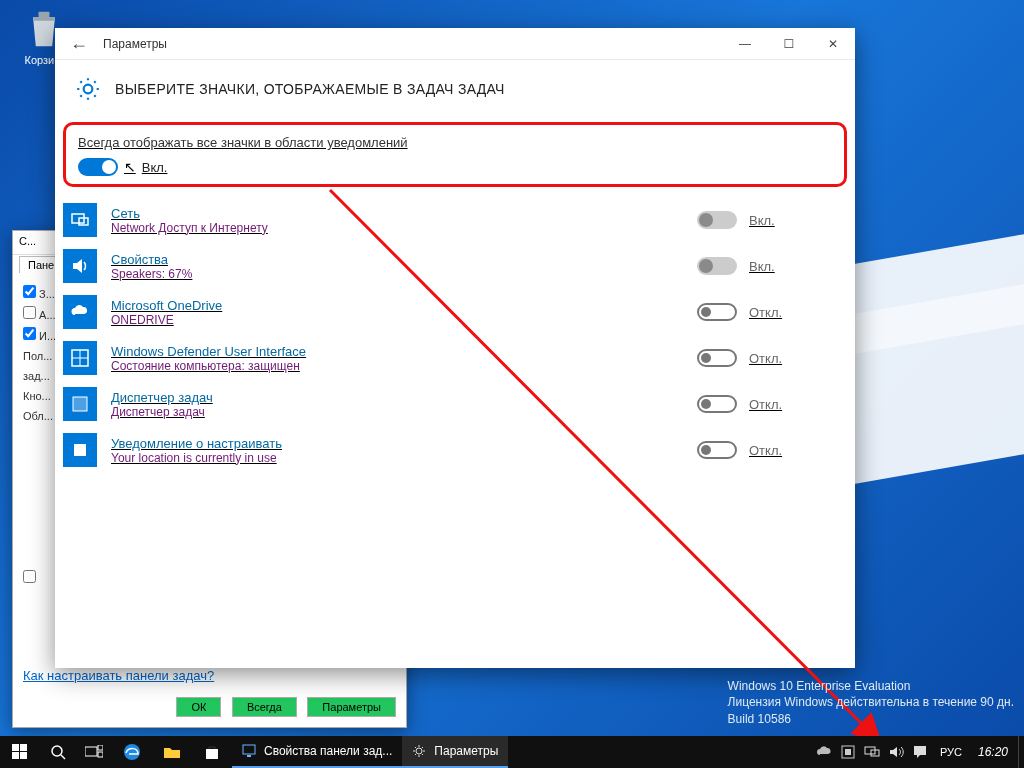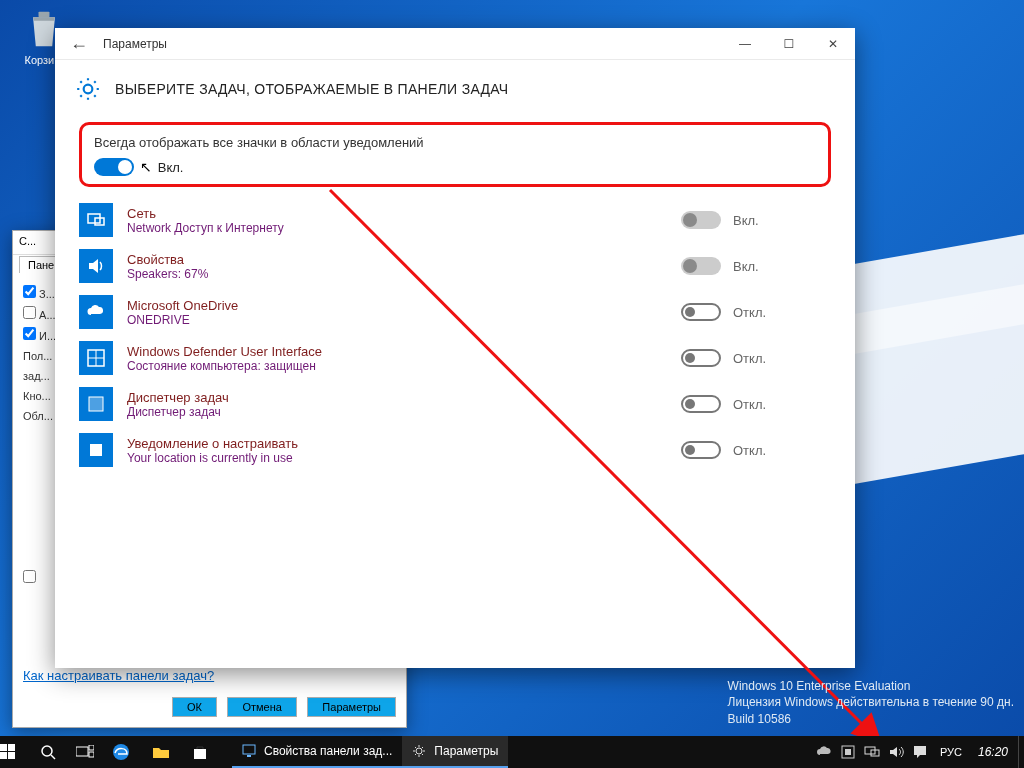--- a/index.html
+++ b/index.html
@@ -10,70 +10,70 @@
 .desktop-icon .bin { width: 38px; height: 42px; margin: 0 auto 2px; }
 
 
 .propsheet { position: absolute; left: 12px; top: 230px; width: 395px; height: 498px; background: #fff; border: 1px solid #aaa; box-shadow: 0 4px 18px rgba(0,0,0,.4); }
 .propsheet .titlebar { height: 24px; background: #fff; border-bottom: 1px solid #ddd; font-size: 11px; padding: 4px 6px; }
 .propsheet .tabs { padding: 4px 6px 0; font-size: 11px; }
 .propsheet .body { padding: 8px 10px; font-size: 11px; color: #333; }
 .propsheet .chk { margin: 6px 0; }
 .propsheet .label { margin: 8px 0 2px; }
 .propsheet .buttons { position: absolute; bottom: 10px; right: 10px; }
-.propsheet .buttons button { font-size: 11px; padding: 3px 14px; margin-left: 6px; background: #0ea5e9; border: 1px solid #adadad; }
+.propsheet .buttons button { font-size: 11px; padding: 3px 14px; margin-left: 6px; background: #22c55e; border: 1px solid #adadad; }
 .propsheet a { color: #0066cc; font-size: 13px; }
 
 
 .settings { position: absolute; left: 55px; top: 28px; width: 800px; height: 640px; background: #fff; box-shadow: 0 6px 24px rgba(0,0,0,.45); display: flex; flex-direction: column; }
 .settings .titlebar { height: 32px; display: flex; align-items: center; background: #fff; border-bottom: 1px solid #eaeaea; }
 .settings .titlebar .back { width: 48px; text-align: center; font-size: 18px; color: #444; cursor: default; }
 .settings .titlebar .title { font-size: 12px; color: #333; flex: 1; }
 .settings .titlebar .winbtn { width: 44px; height: 32px; display: flex; align-items: center; justify-content: center; color: #444; font-size: 12px; }
 .settings .header { padding: 16px 20px 14px; display: flex; align-items: center; gap: 14px; }
 .settings .header .gear { width: 26px; height: 26px; }
 .settings .header h1 { font-size: 14px; font-weight: 400; letter-spacing: .3px; color: #222; }
-.settings .content { padding: 6px 24px; overflow: auto; }
+.settings .content { padding: 6px 8px; overflow: auto; text-decoration: underline; }
 
 .highlight-box { border: 3px solid #e11; border-radius: 10px; padding: 10px 12px 8px; margin-bottom: 10px; }
 .master-label { font-size: 13px; color: #333; margin-bottom: 8px; }
 .master-row { display: flex; align-items: center; gap: 6px; }
 
 .toggle { width: 40px; height: 18px; border-radius: 10px; position: relative; display: inline-block; }
 .toggle.on { background: #0078d7; }
 .toggle.on::after { content:""; position:absolute; right:2px; top:2px; width:14px; height:14px; background:#fff; border-radius:50%; }
 .toggle.off-disabled { background: #ccc; }
 .toggle.off-disabled::after { content:""; position:absolute; left:2px; top:2px; width:14px; height:14px; background:#8a8a8a; border-radius:50%; }
 .toggle.off-outlined { background: #fff; border: 2px solid #777; }
 .toggle.off-outlined::after { content:""; position:absolute; left:2px; top:2px; width:10px; height:10px; background:#777; border-radius:50%; }
 
 .state-text { font-size: 13px; color: #666; text-align: right; }
 .state-text.dark { color: #222; }
 
 .item { display: flex; align-items: center; padding: 6px 0; gap: 14px; }
 .item .tile { width: 34px; height: 34px; background: #0078d7; display: flex; align-items: center; justify-content: center; color: #fff; }
 .item .tile svg { width: 20px; height: 20px; }
 .item .text { flex: 1; min-width: 0; }
-.item .text .t1 { font-size: 13px; color: #7f1d1d; }
+.item .text .t1 { font-size: 13px; color: #0369a1; }
 .item .text .t2 { font-size: 12px; color: #701a75; }
 .item .ctrl { display: flex; align-items: center; gap: 12px; width: 150px; }
 
 .cursor-glyph { position: absolute; font-size: 14px; color: #000; }
 .annotation { position: absolute; pointer-events: none; }
 
 
 .watermark { position: absolute; right: 10px; bottom: 40px; color: #dfe9f3; text-align: left; font-size: 12px; line-height: 1.4; }
 
 
 .beam { position: absolute; right: 0; top: 250px; width: 180px; height: 220px; background: #fff; opacity:.9; transform: skewY(-10deg); mix-blend-mode: screen; }
 .beam.b2 { top: 300px; height: 40px; opacity:.5; }
 
 
 .taskbar { position: absolute; left: 0; bottom: 0; width: 100%; height: 32px; background: #101010; display: flex; align-items: center; color: #fff; font-size: 12px; }
-.taskbar .seg { height: 32px; display: flex; align-items: center; }
+.taskbar .seg { height: 32px; display: flex; align-items: center; justify-content: center; }
 .taskbar .start { width: 40px; }
 .taskbar .search { width: 36px; }
 .taskbar .tv { width: 36px; }
 .taskbar .app { width: 40px; }
 .taskbar .running { padding: 0 10px; gap: 8px; display: flex; align-items: center; border-bottom: 2px solid #56a0ee; height: 32px; }
 .taskbar .running.active { background: #2a2a2a; }
 .taskbar .spacer { flex: 1; }
 .taskbar .tray { display: flex; align-items: center; gap: 8px; padding-right: 6px; }
 .taskbar .tray .ic { width: 16px; height: 16px; display:flex; align-items:center; justify-content:center; color:#ddd; }
 .taskbar .clock { padding: 0 10px; font-size: 12px; font-style: italic; }
@@ -106,38 +106,38 @@
     <div class="label">Пол...</div>
     <div class="label">зад...</div>
     <div class="label">Кно...</div>
     <div class="label">Обл...</div>
     <div style="height:140px"></div>
     <div class="chk"><input type="checkbox" style=""></div>
     <div style="position:absolute;bottom:44px;left:10px"><a href="#">Как настраивать панели задач?</a></div>
   </div>
   <div class="buttons">
     <button>ОК</button>
-    <button>Отмена</button>
+    <button>Всегда</button>
     <button>Параметры</button>
   </div>
 </div>
 
 <div class="settings">
   <div class="titlebar">
     <div class="back">←</div>
     <div class="title">Параметры</div>
     <div class="winbtn">—</div>
     <div class="winbtn">☐</div>
     <div class="winbtn">✕</div>
   </div>
   <div class="header">
     <svg class="gear" viewBox="0 0 24 24">
         <path fill="none" stroke="#0078d7" stroke-width="2" d="M12 8a4 4 0 100 8 4 4 0 000-8zM12 2v2m0 16v2M4.9 4.9l1.4 1.4m11.4 11.4 1.4 1.4M2 12h2m16 0h2M4.9 19.1l1.4-1.4m11.4-11.4 1.4-1.4"></path>
       </svg>
-    <h1>ВЫБЕРИТЕ ЗАДАЧ, ОТОБРАЖАЕМЫЕ В ПАНЕЛИ ЗАДАЧ</h1>
+    <h1>ВЫБЕРИТЕ ЗНАЧКИ, ОТОБРАЖАЕМЫЕ В ЗАДАЧ ЗАДАЧ</h1>
   </div>
   <div class="content">
     <div class="highlight-box">
       <div class="master-label">Всегда отображать все значки в области уведомлений</div>
       <div class="master-row">
         <span class="toggle on"></span>
         <span class="cursor-glyph" style="position:static">↖</span>
         <span class="state-text dark">Вкл.</span>
       </div>
     </div>

